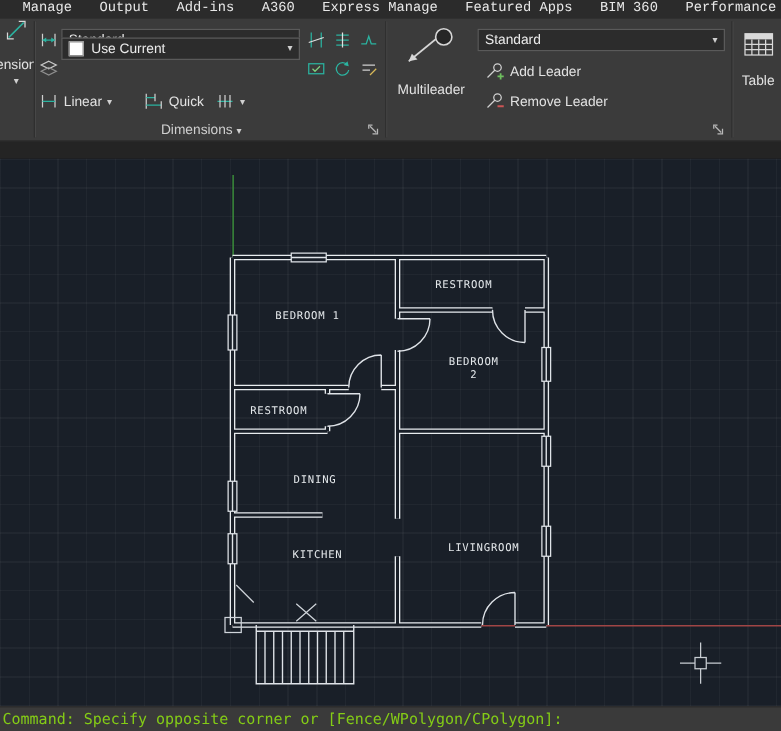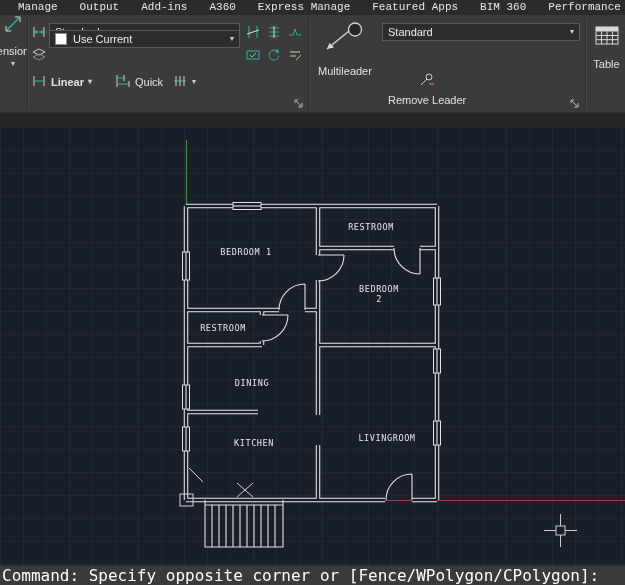--- a/index.html
+++ b/index.html
@@ -40,21 +40,21 @@
   .canvas svg{position:absolute;left:0;top:0;}
   .wall{stroke:#e8ecef;stroke-width:4.5;fill:none;}
   .wall-core{stroke:#191f28;stroke-width:2.4;fill:none;}
   .thin{stroke:#dfe3e8;stroke-width:1.1;fill:none;}
   .fixture{stroke:#cfd4da;stroke-width:1;fill:none;}
   .win-box{fill:#191f28;stroke:#dfe3e8;stroke-width:1;}
   .room-label{font-family:"DejaVu Sans Mono",monospace;font-size:8.5px;fill:#e3e7ea;letter-spacing:0.6px;text-anchor:middle;}
 
   
   .cmdbar{position:absolute;top:565px;left:0;right:0;height:20px;background:#3a3a3a;border-top:1px solid #2a2a2a;
-    color:#ffffff;font-family:"DejaVu Sans Mono",monospace;font-size:16px;line-height:19px;padding-left:2px;box-sizing:border-box;white-space:nowrap;overflow:hidden;}
+    color:#84cc16;font-family:"DejaVu Sans Mono",monospace;font-size:12px;line-height:19px;padding-left:2px;box-sizing:border-box;white-space:nowrap;overflow:hidden;}
 </style>
 </head>
 <body>
 
 <div class="app">
 
   <div class="menubar">
     <span class="menu-tab">Manage</span>
     <span class="menu-tab">Output</span>
     <span class="menu-tab">Add-ins</span>
@@ -141,21 +141,21 @@
           </svg>
       </span>
       <span class="ib">
         <svg width="16" height="16">
             <path d="M3 5 H13 M3 9 H9" stroke="#cfcfcf"></path>
             <path d="M9 13 L14 8" stroke="#d8b858"></path>
           </svg>
       </span>
     </div>
 
-    <div class="txtbtn" style="left:31px;top:57px;font-weight:bold;">
+    <div class="txtbtn" style="left:31px;top:57px;">
       <span>
         <svg width="16" height="16">
             <path d="M3 3 V13 M13 3 V13" stroke="#cfcfcf"></path>
             <path d="M3 8 H13" stroke="#2bb3a0"></path>
           </svg>
       </span>
       <span>Linear</span>
       <span class="caret">▾</span>
     </div>
     <div class="txtbtn" style="left:115px;top:57px;text-align:right;">
@@ -171,20 +171,24 @@
     <div class="txtbtn" style="left:172px;top:57px;">
       <span>
         <svg width="16" height="16">
             <path d="M2 8 H14" stroke="#2bb3a0"></path>
             <path d="M4 3 V13 M8 3 V13 M12 3 V13" stroke="#cfcfcf"></path>
           </svg>
       </span>
       <span class="caret">▾</span>
     </div>
 
+    <div class="panel-label" style="left:28px;top:83px;width:266px;">
+      <span>Dimensions</span>
+      <span class="caret">▾</span>
+    </div>
     <span class="launcher" style="left:294px;top:84px;">
       <svg width="10" height="10">
           <path d="M1 4 V1 H4" stroke="#b8b8b8" fill="none"></path>
           <path d="M2 2 L7 7" stroke="#b8b8b8"></path>
           <path d="M8 4 V8 H4" stroke="#b8b8b8" fill="none"></path>
         </svg>
     </span>
 
     <div class="vsep" style="left:308px;"></div>
 
@@ -197,21 +201,31 @@
           </svg>
       </span>
       <span class="lbl">Multileader</span>
     </div>
 
     <div class="dropdown" style="left:382px;top:8px;width:198px;">
       <span>Standard</span>
       <span class="caret">▾</span>
     </div>
 
-    <div class="txtbtn" style="left:388px;top:57px;flex-direction:column;">
+    <div class="txtbtn" style="left:388px;top:33px;">
+      <span>
+        <svg width="16" height="16">
+            <path d="M2 13 L8 7" stroke="#d0d0d0"></path>
+            <circle cx="10" cy="5" r="3" fill="none" stroke="#d0d0d0"></circle>
+            <path d="M10 12 h5 M12.5 9.5 v5" stroke="#6fbf5f" stroke-width="1.4"></path>
+          </svg>
+      </span>
+      <span>Add Leader</span>
+    </div>
+    <div class="txtbtn" style="left:388px;top:57px;">
       <span>
         <svg width="16" height="16">
             <path d="M2 13 L8 7" stroke="#d0d0d0"></path>
             <circle cx="10" cy="5" r="3" fill="none" stroke="#d0d0d0"></circle>
             <path d="M10 12 h5" stroke="#cc5555" stroke-width="1.6"></path>
           </svg>
       </span>
       <span>Remove Leader</span>
     </div>
 

